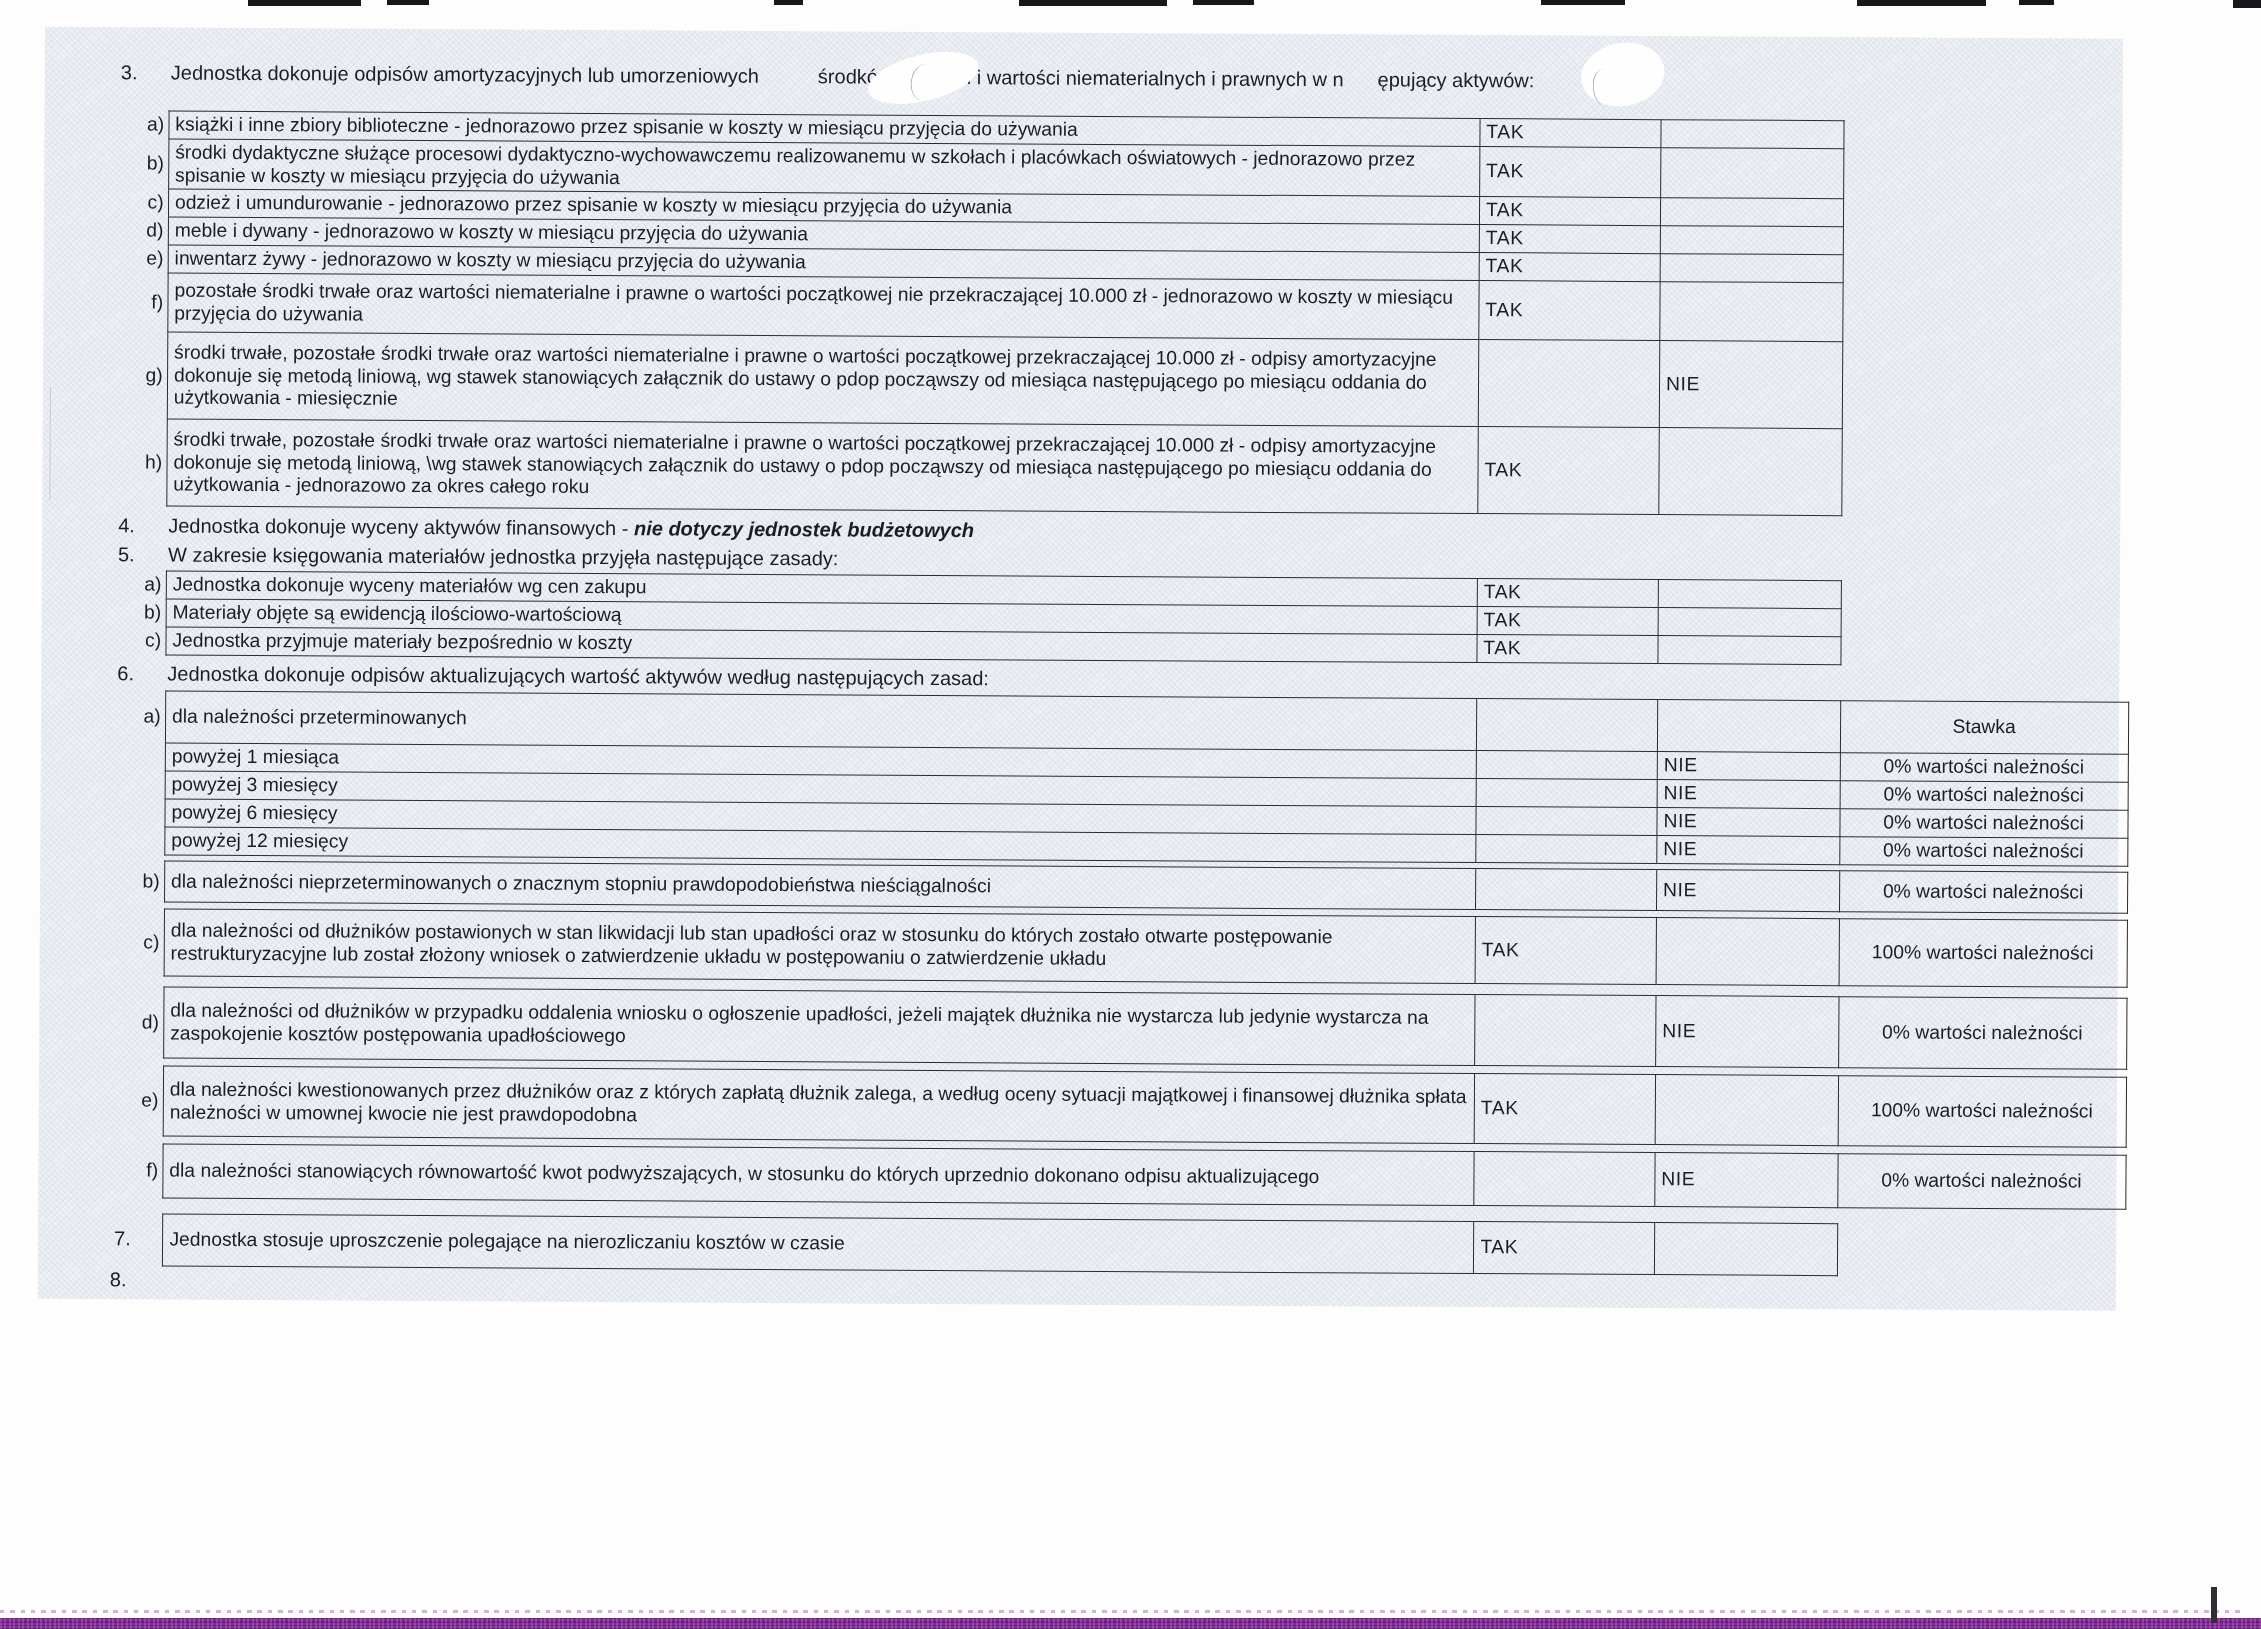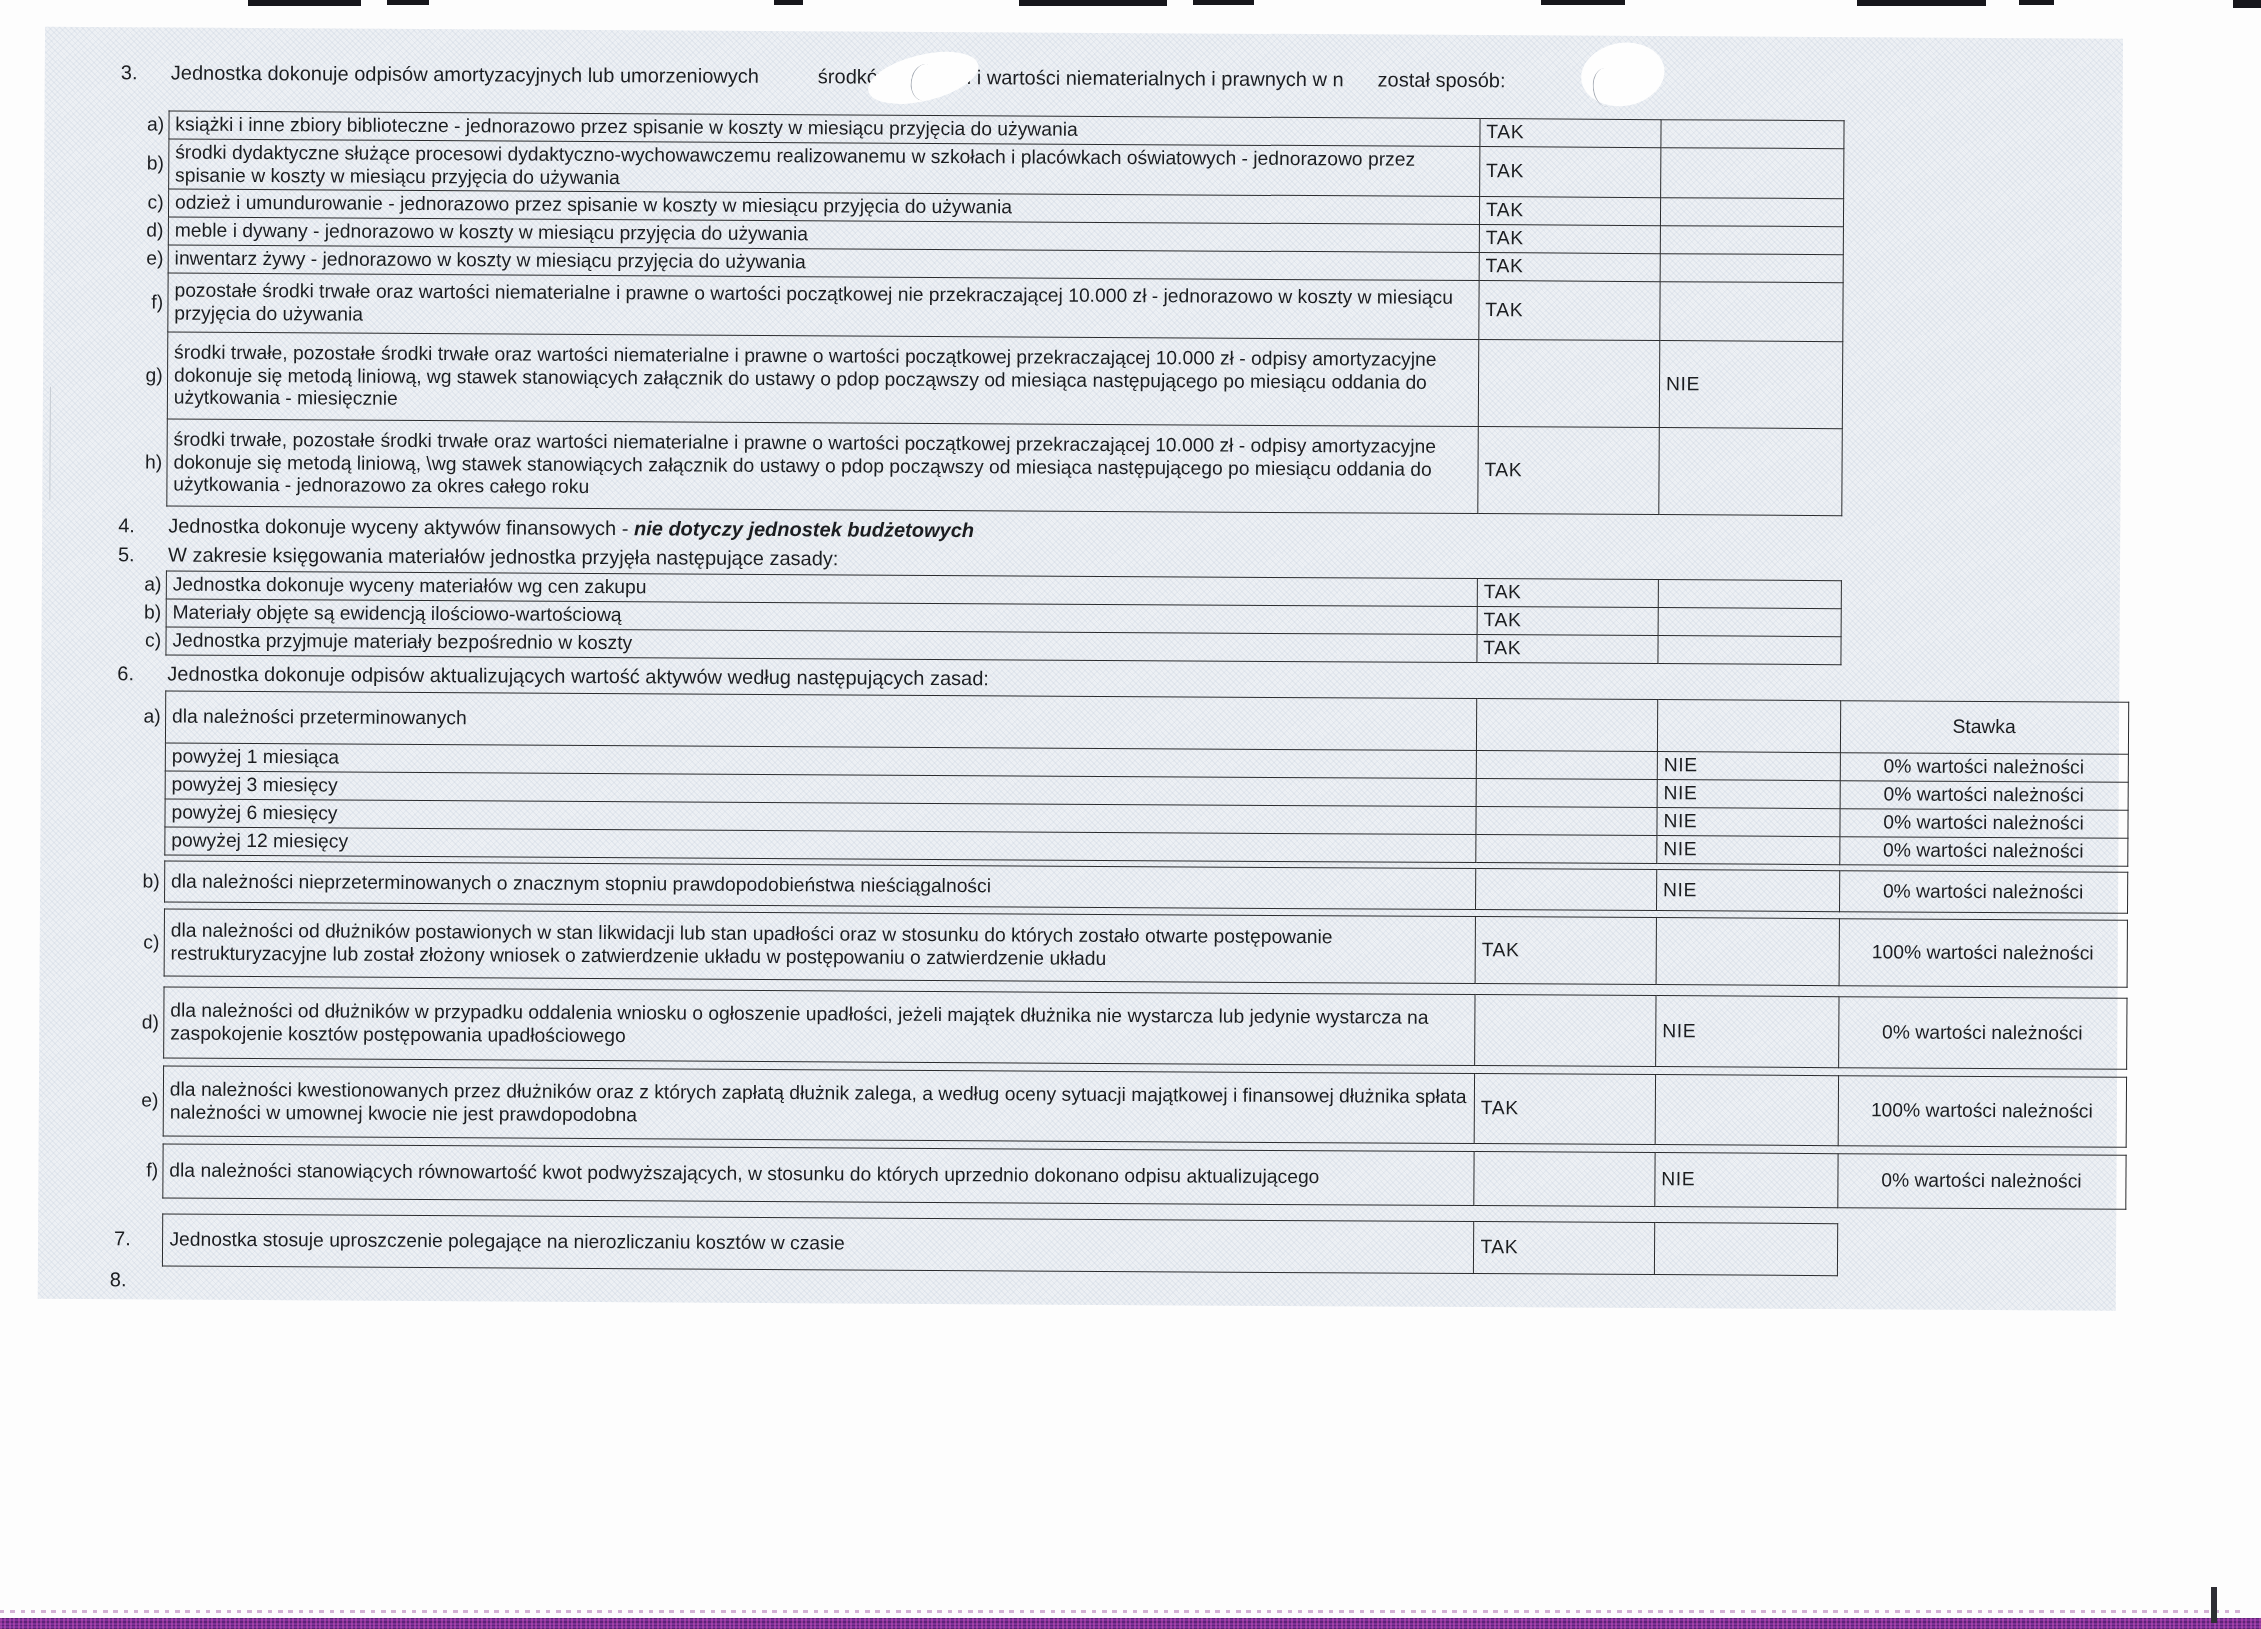--- a/index.html
+++ b/index.html
@@ -69,21 +69,21 @@
   <div class="topmark" style="left:2019px;top:0;width:35px;height:4.5px;"></div>
   <div class="topmark" style="left:2233px;top:0;width:28px;height:7.7px;"></div>
 </div>
 
 <div id="scan">
   <div class="tint"></div>
   <div class="left-line"></div>
 
   <div class="num" style="left:121px;top:61px;">3.</div>
   <div class="hdg" style="left:171px;top:61px;">
-    <span>Jednostka dokonuje odpisów amortyzacyjnych lub umorzeniowych</span><span class="gap-sp" style="width:59px;"></span><span>środków trwałych i wartości niematerialnych i prawnych w n</span><span class="gap-sp" style="width:34px;"></span><span>został sposób:</span>
+    <span>Jednostka dokonuje odpisów amortyzacyjnych lub umorzeniowych</span><span class="gap-sp" style="width:59px;"></span><span>środków trwałych i wartości niematerialnych i prawnych w n</span><span class="gap-sp" style="width:34px;"></span><span>ępujący aktywów:</span>
   </div>
 
   <div class="blob" style="left:867px;top:50px;width:113px;height:46px;transform:rotate(-14deg);"></div>
   <div class="arc" style="left:911px;top:59px;width:27px;height:37px;border-left:1.9px solid #a6acb5;transform:rotate(9deg);"></div>
   <div class="blob" style="left:1581px;top:34px;width:84px;height:63px;transform:rotate(-10deg);"></div>
   <div class="arc" style="left:1593px;top:59px;width:26px;height:39px;border-left:1.9px solid #a6acb5;transform:rotate(-6deg);"></div>
 
   <table class="doc" style="left:140px;top:110px;">
     <colgroup>
         <col style="width:29px">

